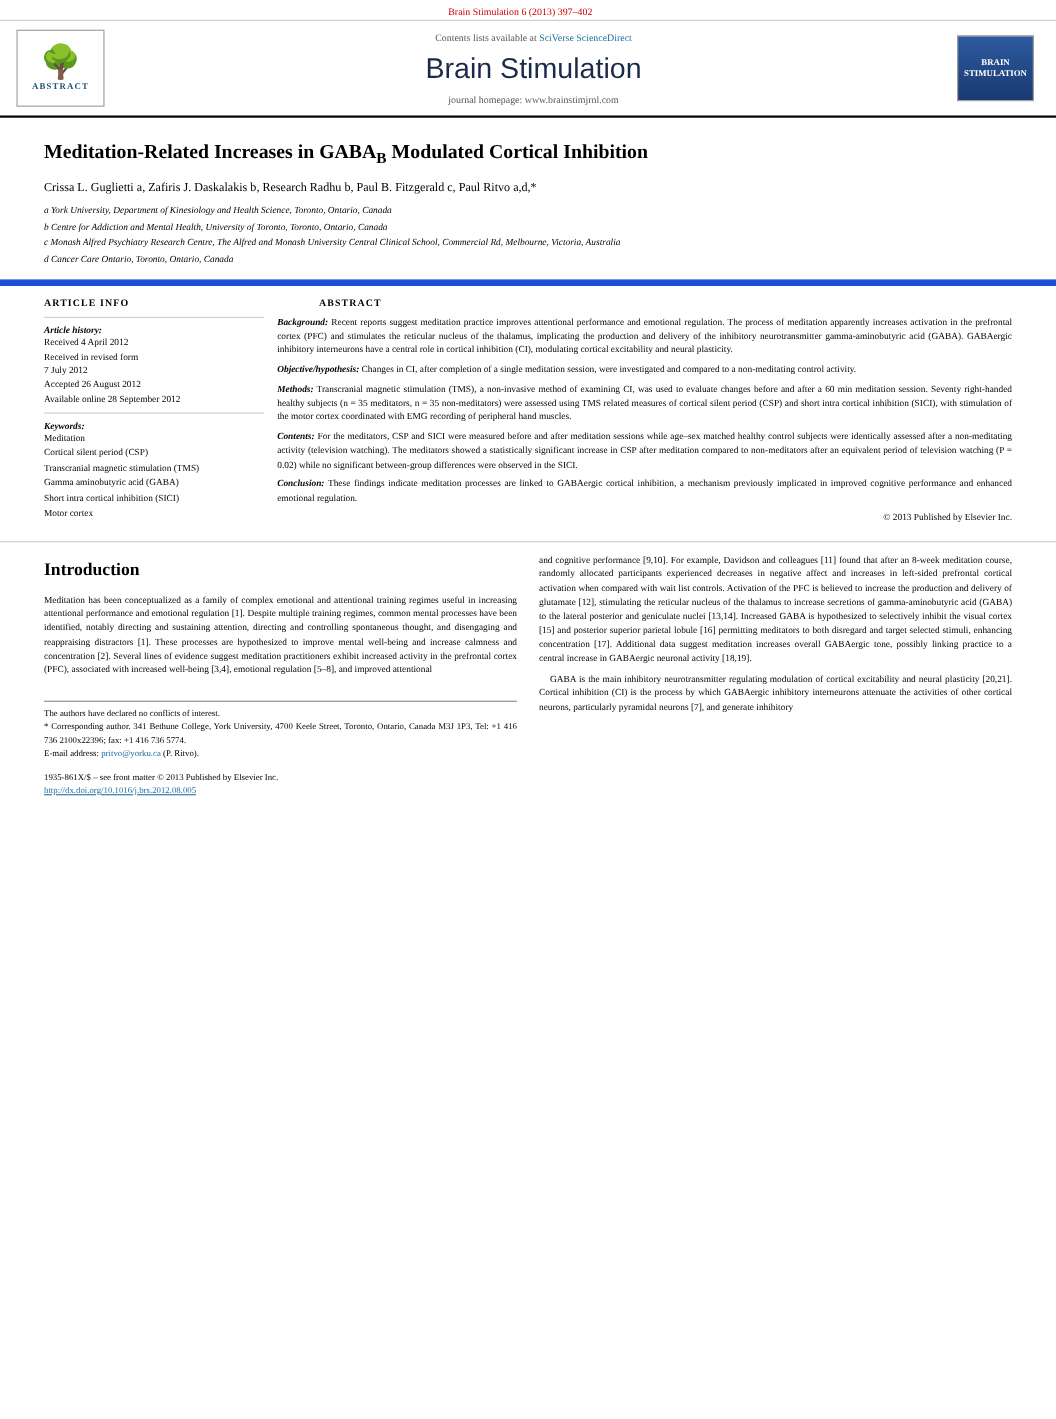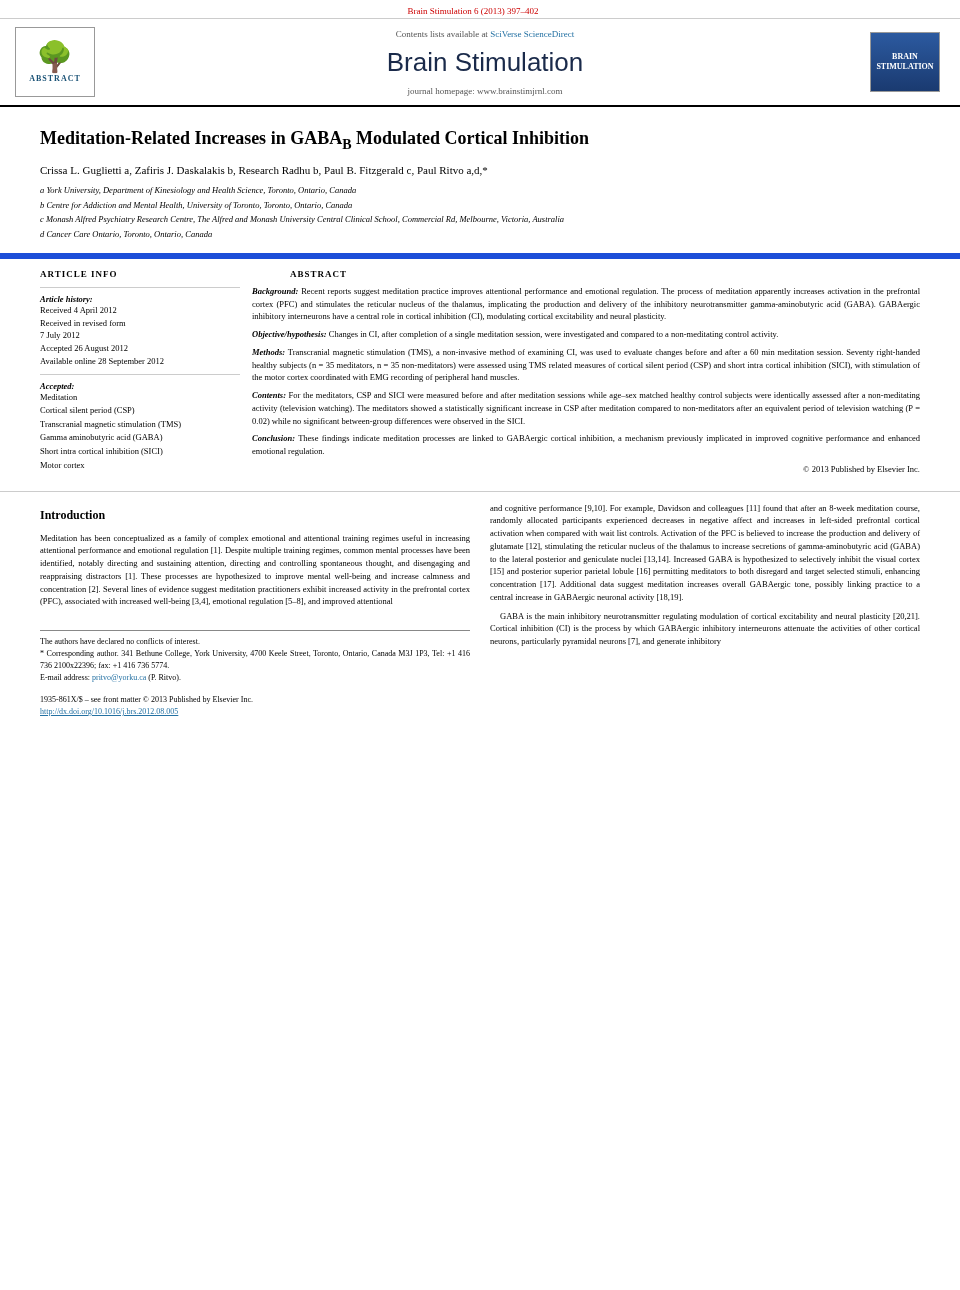--- a/index.html
+++ b/index.html
@@ -225,21 +225,21 @@
       gap: 20px;
     }
     .body-col {
       flex: 1;
       font-size: 8.5px;
       line-height: 1.5;
       text-align: justify;
       color: #000;
     }
     .body-section-title {
-      font-size: 12px;
+      font-size: 16px;
       font-weight: bold;
       color: #000;
       margin-bottom: 8px;
       margin-top: 4px;
     }
     .body-text p {
       margin-bottom: 6px;
       text-indent: 10px;
     }
     .body-text p:first-child {
@@ -319,21 +319,21 @@
     <div class="col-left">
       <div class="section-header">ARTICLE INFO</div>
       <hr class="article-info-divider">
       <span class="info-label">Article history:</span>
       <span class="info-text">Received 4 April 2012</span>
       <span class="info-text">Received in revised form</span>
       <span class="info-text">7 July 2012</span>
       <span class="info-text">Accepted 26 August 2012</span>
       <span class="info-text">Available online 28 September 2012</span>
       <hr class="article-info-divider">
-      <span class="info-label">Accepted:</span>
+      <span class="info-label">Keywords:</span>
       <div class="keywords-list">
         <span>Meditation</span><br>
         <span>Cortical silent period (CSP)</span><br>
         <span>Transcranial magnetic stimulation (TMS)</span><br>
         <span>Gamma aminobutyric acid (GABA)</span><br>
         <span>Short intra cortical inhibition (SICI)</span><br>
         <span>Motor cortex</span>
       </div>
     </div>
 

